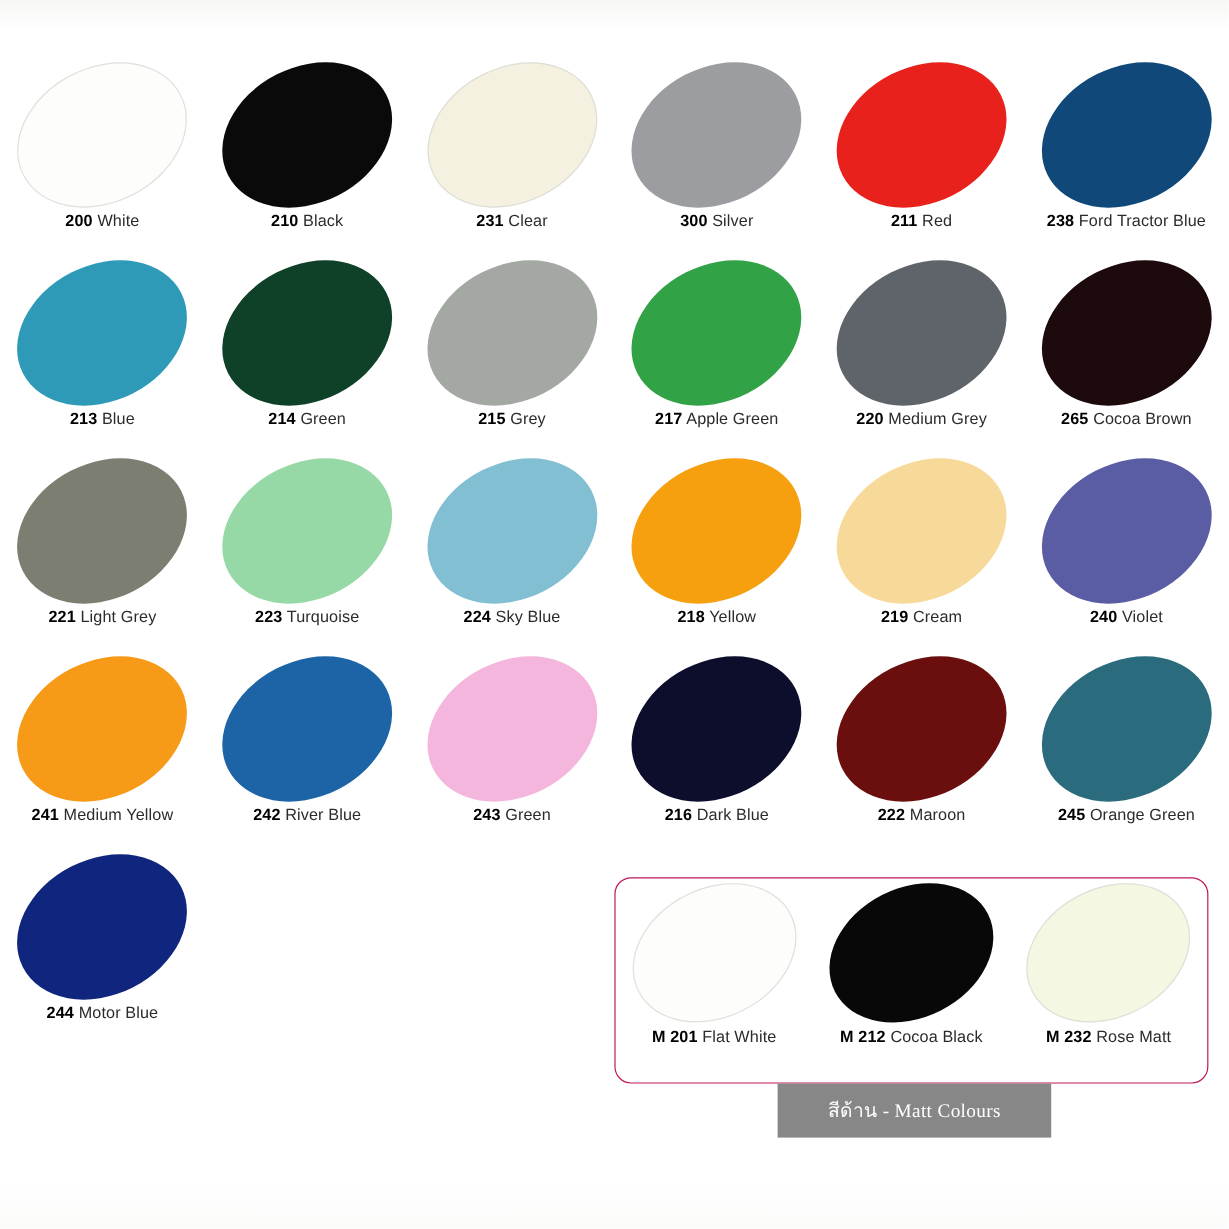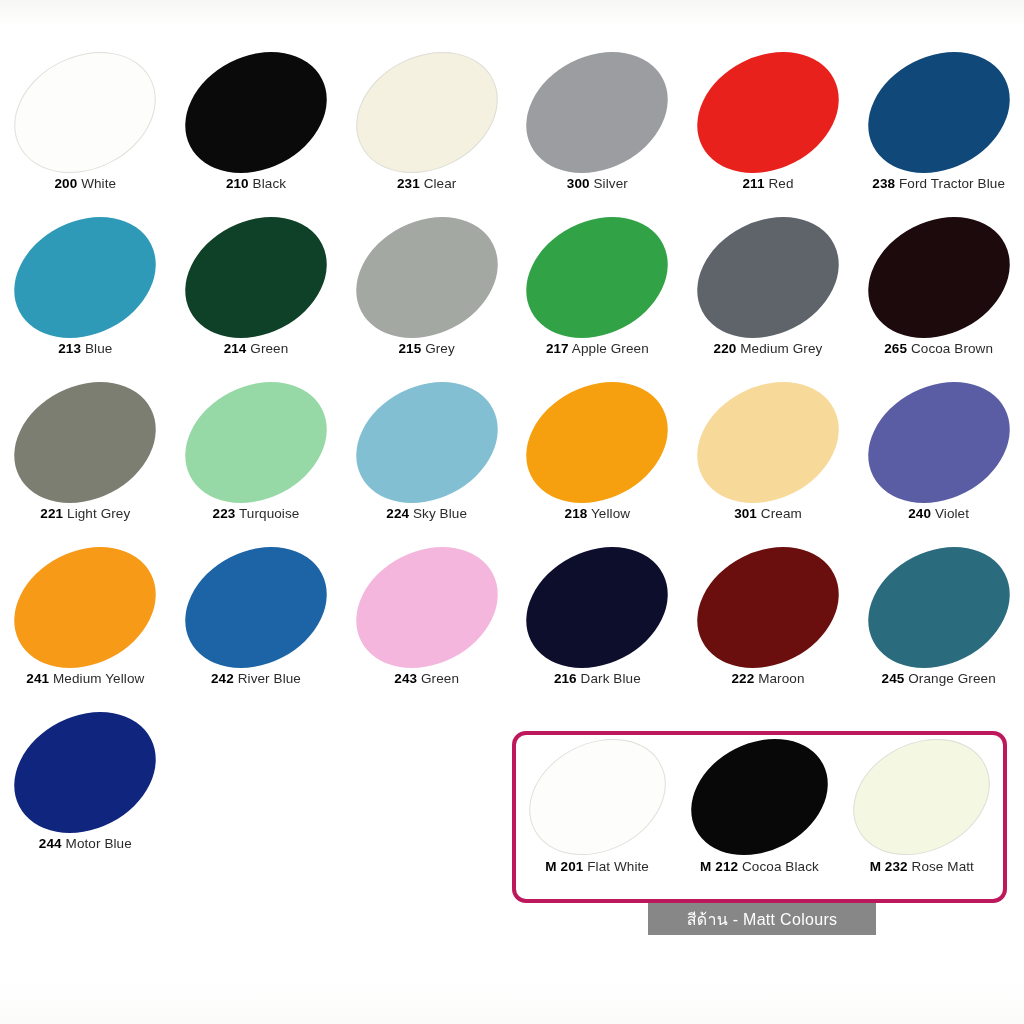--- a/index.html
+++ b/index.html
@@ -72,21 +72,21 @@
     color: #2b2b2b;
   }
 
   
   #matt-panel {
     position: absolute;
     left: 512px;
     top: 731px;
     width: 495px;
     height: 172px;
-    border: 4px solid #be185d;
+    border: 1px solid #be185d;
     border-radius: 14px;
     background: #ffffff;
     box-sizing: border-box;
   }
   #matt-row {
     position: absolute;
     inset: 0;
     display: grid;
     grid-template-columns: repeat(3, 1fr);
   }
@@ -97,29 +97,30 @@
   }
   #matt-row .label {
     margin-top: 8px;
   }
 
   #matt-caption {
     position: absolute;
     left: 648px;
     top: 903px;
     width: 228px;
-    height: 32px;
+    height: 45px;
     background: #878787;
     display: flex;
     align-items: center;
     justify-content: center;
     color: #ffffff;
     font-size: 16px;
     letter-spacing: 0.3px;
     white-space: nowrap;
+    font-family: Liberation Serif, serif;
   }
 </style>
 </head>
 <body>
 
 <div id="sheet"></div>
 
 <div id="grid">
     <div class="cell">
       <div class="swatch pale" style="background: rgb(253, 253, 251);"></div>
@@ -180,21 +181,21 @@
     <div class="cell">
       <div class="swatch" style="background: rgb(130, 191, 210);"></div>
       <div class="label"><span class="code">224</span> <span class="name">Sky Blue</span></div>
     </div>
     <div class="cell">
       <div class="swatch" style="background: rgb(246, 160, 16);"></div>
       <div class="label"><span class="code">218</span> <span class="name">Yellow</span></div>
     </div>
     <div class="cell">
       <div class="swatch" style="background: rgb(247, 217, 154);"></div>
-      <div class="label"><span class="code">301</span> <span class="name">Cream</span></div>
+      <div class="label"><span class="code">219</span> <span class="name">Cream</span></div>
     </div>
     <div class="cell">
       <div class="swatch" style="background: rgb(90, 93, 163);"></div>
       <div class="label"><span class="code">240</span> <span class="name">Violet</span></div>
     </div>
     <div class="cell">
       <div class="swatch" style="background: rgb(247, 154, 24);"></div>
       <div class="label"><span class="code">241</span> <span class="name">Medium Yellow</span></div>
     </div>
     <div class="cell">

